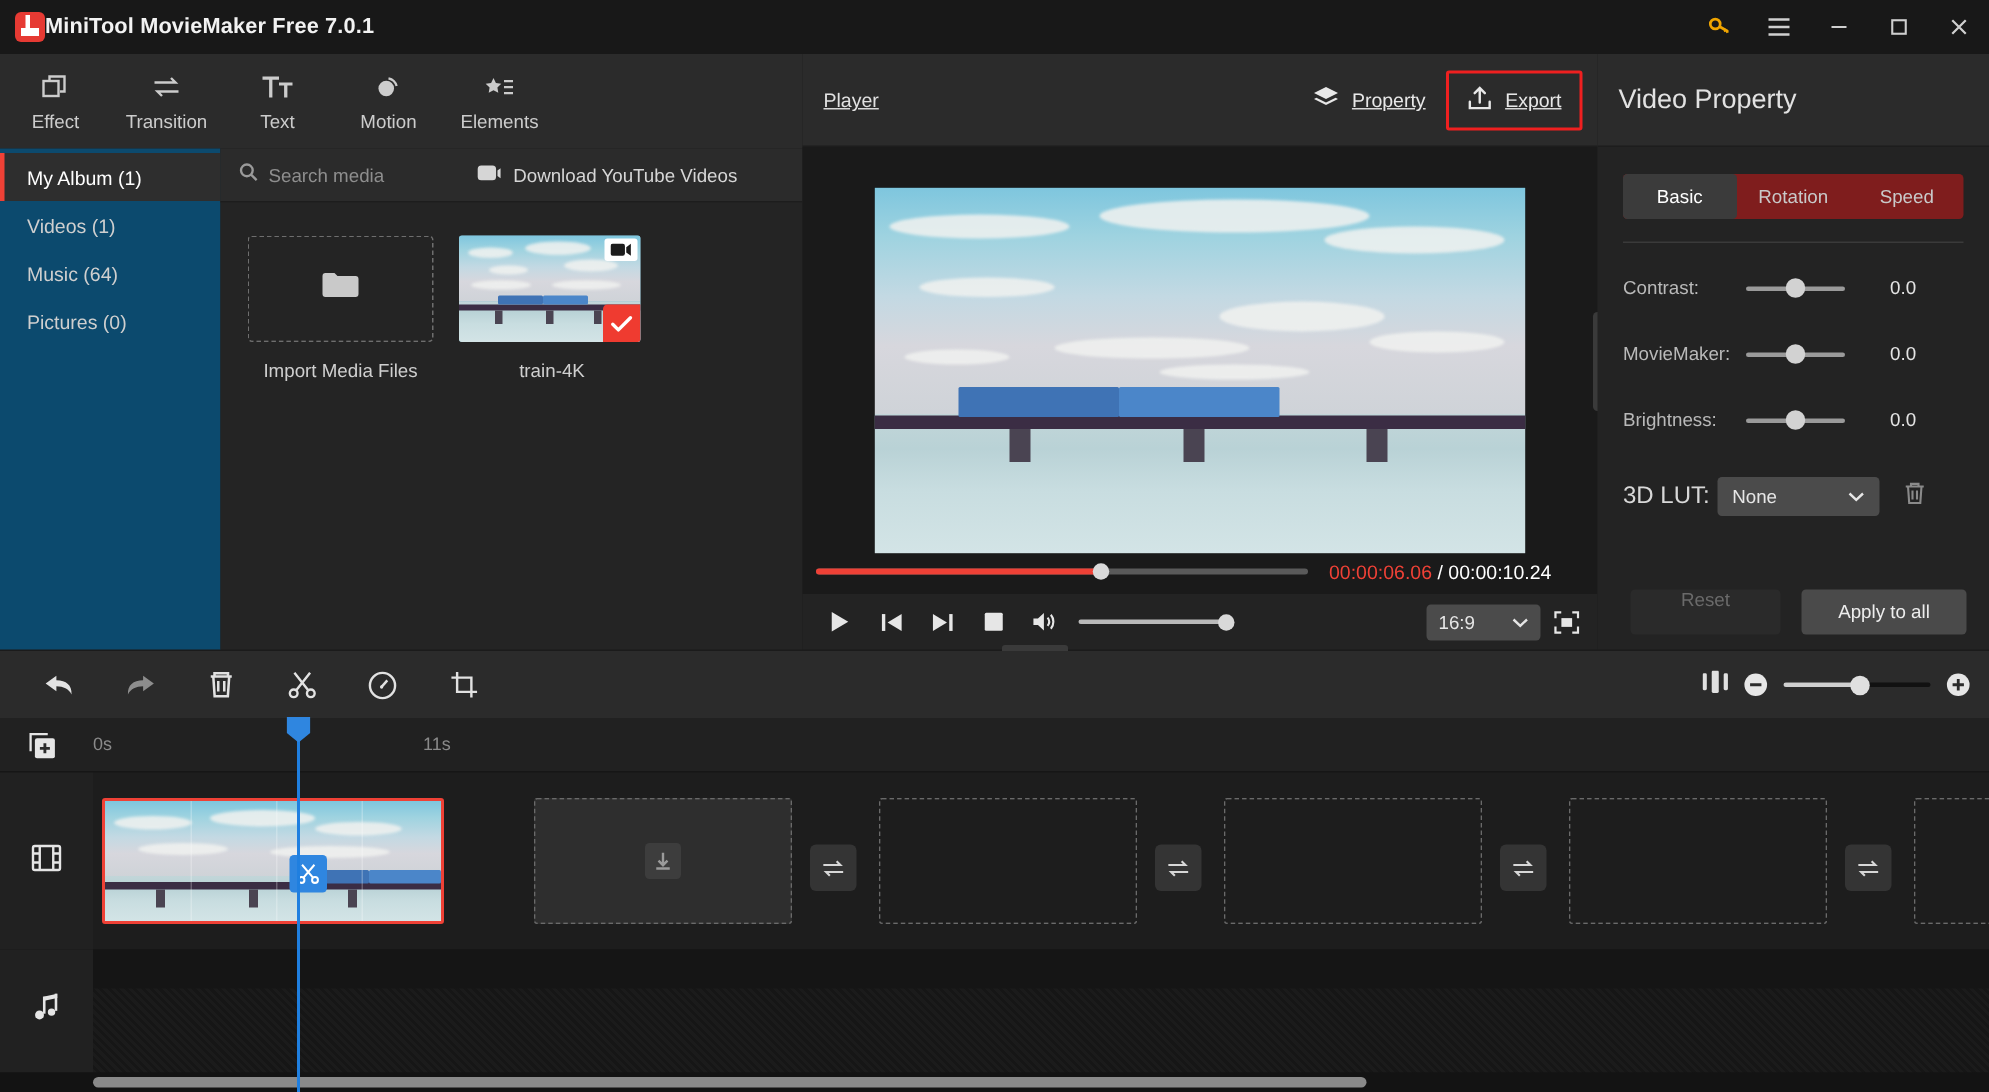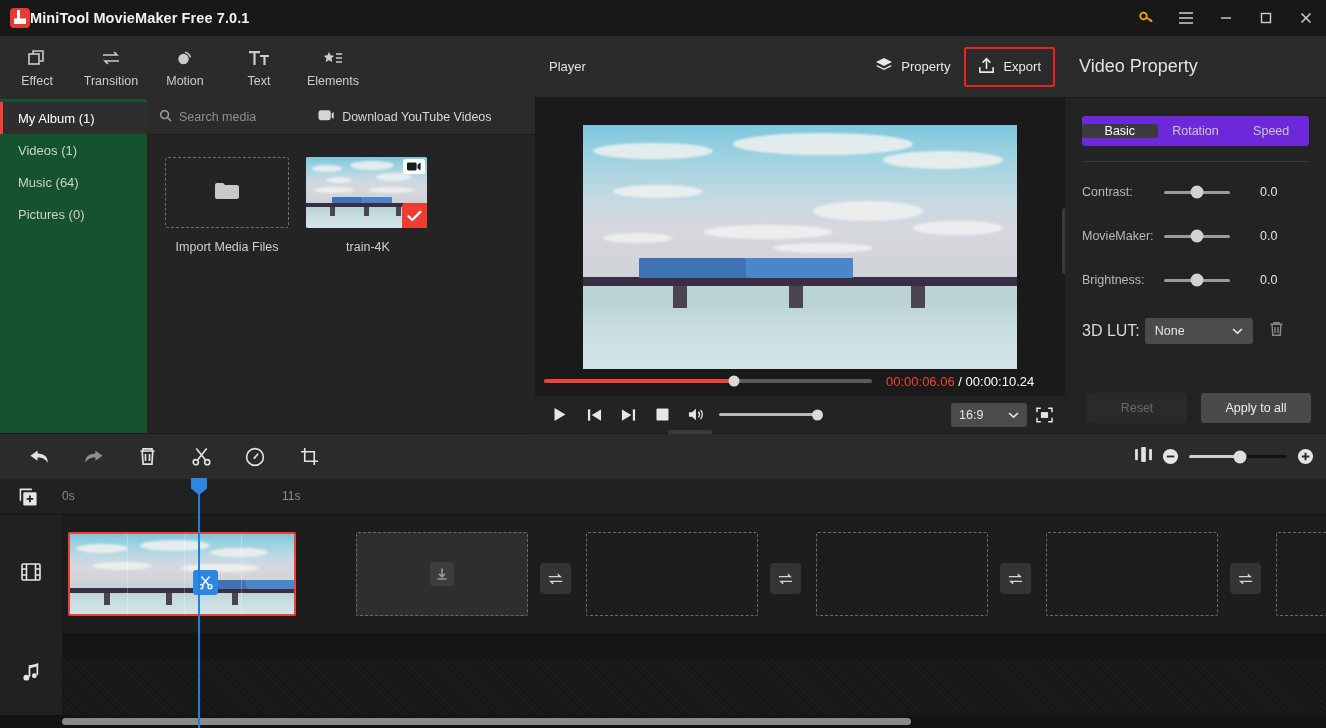--- a/index.html
+++ b/index.html
@@ -51,21 +51,21 @@
     align-items: center; justify-content: center; gap: 5px;
     color: #cccccc; font-size: 12.5px;
   }
   .tab .ic { height: 22px; display:flex; align-items:center; justify-content:center; }
   .tab.active { color: #ef4136; }
   .tab.active .ic { color: #ef4136; }
 
   
   .album {
     position: absolute; left: 0; top: 99px; width: 147px; height: 334px;
-    background: #14532d; padding-top: 3px;
+    background: #0c4a6e; padding-top: 3px;
   }
   .album-item {
     height: 32px; display: flex; align-items: center; padding-left: 18px;
     font-size: 13px; color: #cfcfcf; position: relative;
   }
   .album-item.active { background: #2e2e2e; color: #ffffff; }
   .album-item.active::before {
     content:""; position: absolute; left: 0; top: 0; width: 3px; height: 32px;
     background: #ef4136;
   }
@@ -118,20 +118,21 @@
     position:absolute; left:0; width:100%; background:#3b2d44;
   }
   .scene .pier { position:absolute; background:#4a4452; }
   .scene .train { position:absolute; background:#3f73b5; border-radius:1px; }
   .scene .train2 { position:absolute; background:#4b86c9; border-radius:1px; }
 
   
   .player {
     position: absolute; left: 535px; top: 36px; width: 530px; height: 397px;
     background: #232323;
+    text-decoration: underline;
   }
   .player-head {
     height: 62px; display: flex; align-items: center; background: #2b2b2b;
     border-bottom: 1px solid #1d1d1d;
   }
   .player-title { margin-left: 14px; font-size: 13px; color: #e2e2e2; }
   .ph-right { margin-left:auto; display:flex; align-items:center; gap: 4px; padding-right: 10px;}
   .ph-btn { display:flex; align-items:center; gap:8px; padding: 8px 10px; font-size:13px; color:#e8e8e8; }
   .ph-btn.export { border: 2px solid #ef2020; border-radius: 2px; padding: 8px 12px; }
   .stage {
@@ -175,41 +176,41 @@
     display:flex; align-items:center; justify-content:center; color:#cfcfcf; font-size:11px;
   }
 
   
   .prop {
     position:absolute; left:1065px; top:36px; width:261px; height:397px; background:#232323;
   }
   .prop-head { height: 62px; display:flex; align-items:center; background:#2b2b2b; border-bottom:1px solid #1d1d1d;}
   .prop-title { margin-left: 14px; font-size: 18px; color:#e2e2e2; }
   .seg {
-    margin: 18px 17px 0 17px; height: 30px; background:#6d28d9; border-radius:3px; display:flex;align-items:center;
+    margin: 18px 17px 0 17px; height: 30px; background:#7f1d1d; border-radius:3px; display:flex;
   }
   .seg-item { flex:1; display:flex; align-items:center; justify-content:center; font-size:12.5px; color:#c9c9c9;}
   .seg-item.active { background:#3b3b3b; border-radius:3px; color:#ffffff; }
   .divider { margin: 15px 17px 0 17px; height:1px; background:#3a3a3a; }
   .row { display:flex; align-items:center; height: 28px; margin: 16px 0 0 17px; }
   .row .lbl { width: 82px; font-size: 12.5px; color:#b9b9b9; }
   .slider { width: 66px; height: 3px; background:#9a9a9a; border-radius:2px; position:relative; }
   .slider .knob { position:absolute; left:50%; top:50%; transform:translate(-50%,-50%); width:13px;height:13px;border-radius:50%;background:#d2d2d2;}
   .row .val { margin-left: 30px; font-size: 12.5px; color:#e4e4e4; }
   .lut-row { display:flex; align-items:center; margin: 24px 0 0 17px; }
   .lut-sel {
     width: 108px; height: 26px; background:#4b4b4b; border-radius:3px;
     display:flex; align-items:center; justify-content:space-between; padding:0 10px;
     font-size:12.5px; color:#e6e6e6; margin-left: 5px;
   }
   .trash { margin-left: 16px; color:#8a8a8a; }
   .prop-actions { position:absolute; left:0; bottom: 10px; width:261px; display:flex; gap:14px; padding-left: 22px; }
   .btn-reset {
     width: 100px; height: 30px; border-radius:3px; background:#2a2a2a; color:#6a6a6a;
-    display:flex; align-items:center; justify-content:center; font-size:12.5px;
+    display:flex; justify-content:center; font-size:12.5px;
   }
   .btn-apply {
     width: 110px; height: 30px; border-radius:3px; background:#4a4a4a; color:#ededed;
     display:flex; align-items:center; justify-content:center; font-size:12.5px;
   }
 
   
   .tl-toolbar {
     position:absolute; left:0; top:434px; width:1326px; height:45px; background:#2b2b2b;
     display:flex; align-items:center;
@@ -318,35 +319,35 @@
     <div class="tab">
       <span class="ic">
         <svg width="22" height="18" viewBox="0 0 22 18" fill="none" stroke="currentColor" stroke-width="1.6">
             <path d="M3 6h14l-3-3M19 12H5l3 3"></path>
           </svg>
       </span>
       <span>Transition</span>
     </div>
     <div class="tab">
       <span class="ic">
+        <svg width="22" height="18" viewBox="0 0 22 18" fill="currentColor">
+            <path d="M1 2h11v2.2H7.6V16H5.4V4.2H1z"></path>
+            <path d="M12 6h9v2h-3.4v8h-2.2V8H12z"></path>
+          </svg>
+      </span>
+      <span>Text</span>
+    </div>
+    <div class="tab">
+      <span class="ic">
         <svg width="22" height="18" viewBox="0 0 22 18" fill="none" stroke="currentColor" stroke-width="1.5">
             <circle cx="9.5" cy="10" r="5.2" fill="currentColor" stroke="none"></circle>
             <path d="M11 3.2a7 7 0 0 1 5.4 5.2"></path>
           </svg>
       </span>
       <span>Motion</span>
-    </div>
-    <div class="tab">
-      <span class="ic">
-        <svg width="22" height="18" viewBox="0 0 22 18" fill="currentColor">
-            <path d="M1 2h11v2.2H7.6V16H5.4V4.2H1z"></path>
-            <path d="M12 6h9v2h-3.4v8h-2.2V8H12z"></path>
-          </svg>
-      </span>
-      <span>Text</span>
     </div>
     <div class="tab">
       <span class="ic">
         <svg width="22" height="18" viewBox="0 0 22 18" fill="currentColor">
             <path d="M7 3l1.6 3.3 3.6.5-2.6 2.5.6 3.6L7 11.2 3.8 12.9l.6-3.6L1.8 6.8l3.6-.5z"></path>
             <g stroke="currentColor" stroke-width="1.5">
               <path d="M14 5h6M14 9h6M14 13h6"></path>
             </g>
           </svg>
       </span>

